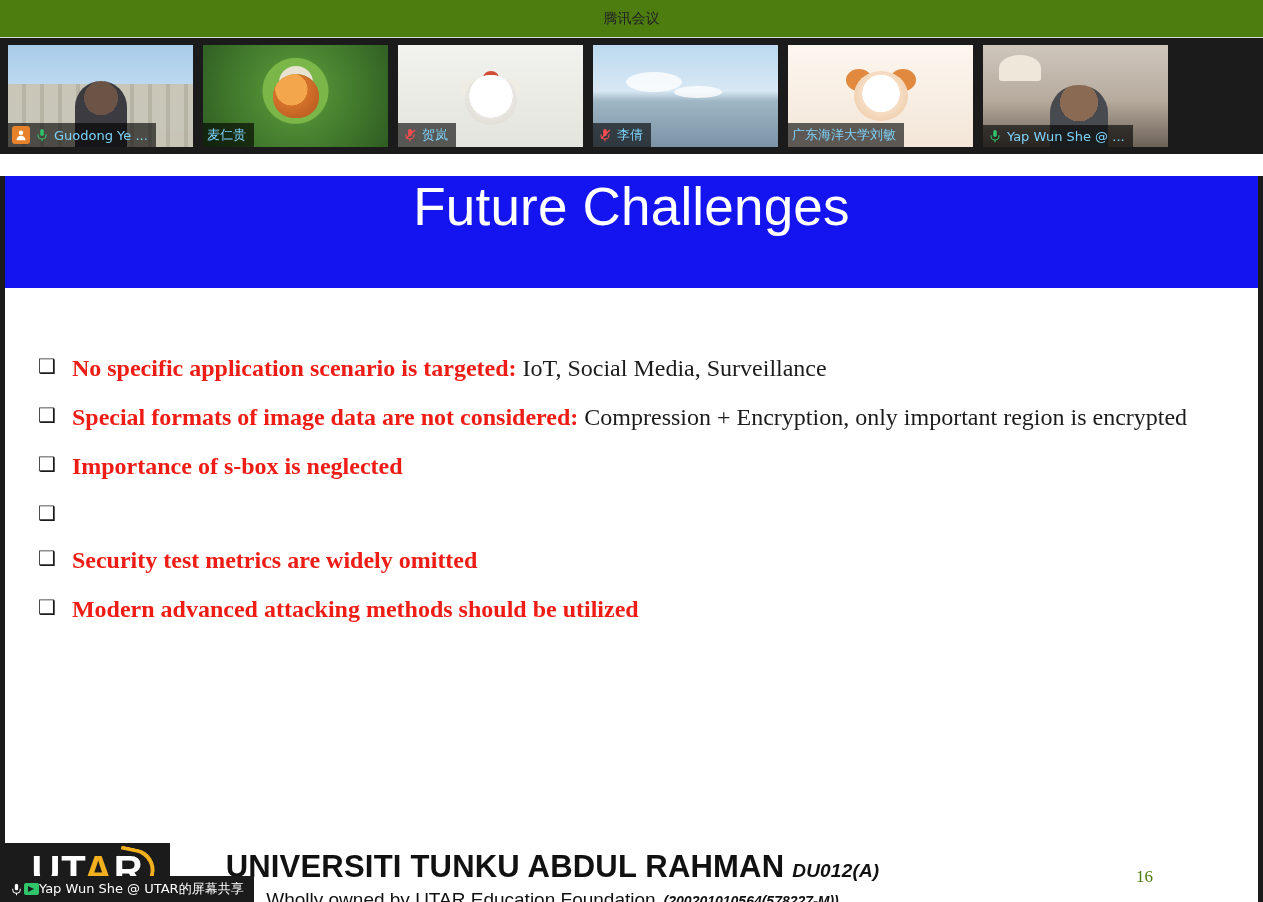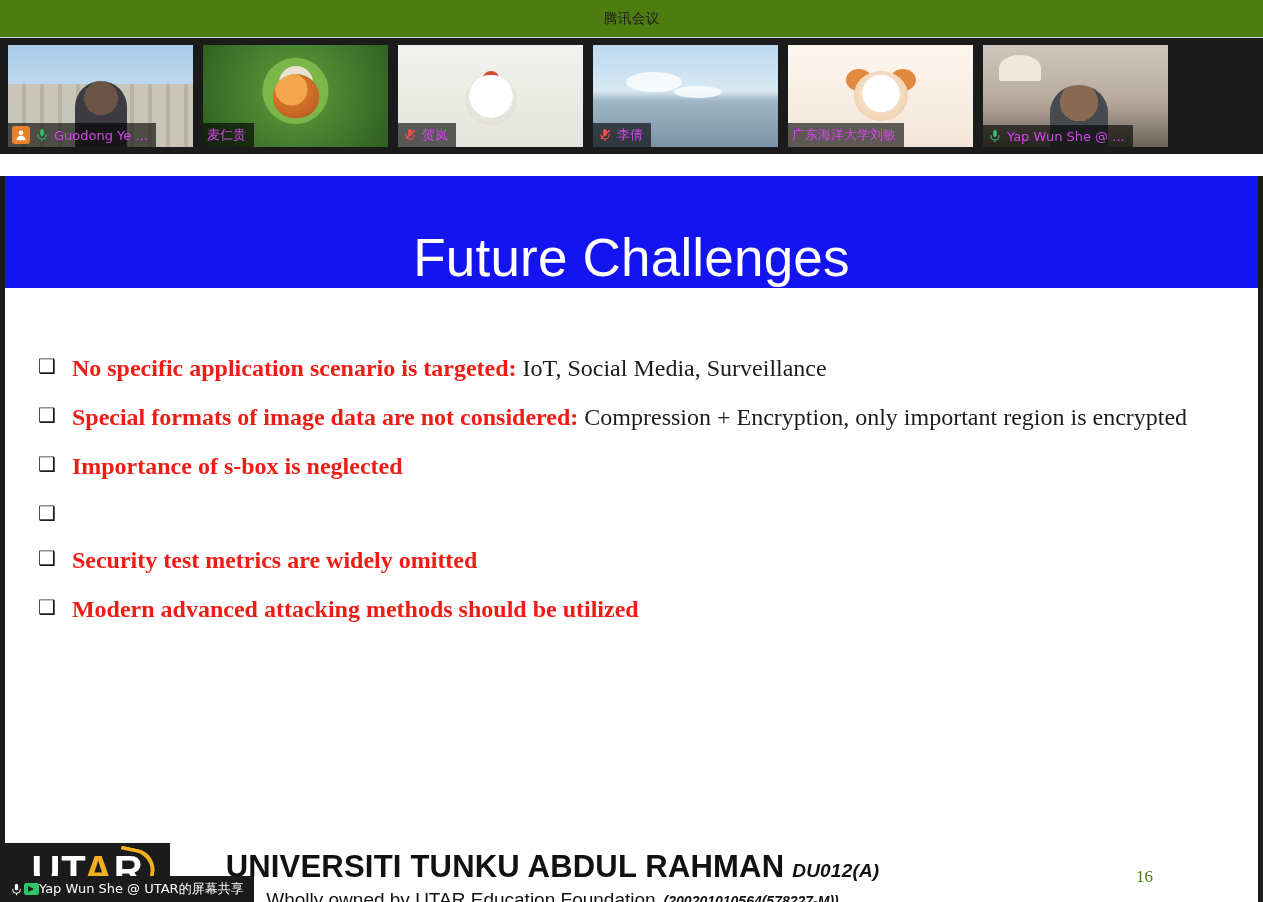--- a/index.html
+++ b/index.html
@@ -162,21 +162,21 @@
       linear-gradient(to bottom, #474a4f 0 100%);
   }
 
   .tile-footer {
     position: absolute;
     left: 0; bottom: 0;
     display: flex;
     align-items: center;
     gap: 4px;
     background: rgba(0,0,0,.62);
-    color: #d946ef;
+    color: #7dd3fc;
     font-size: 13px;
     padding: 3px 8px 3px 4px;
     max-width: 100%;
     box-sizing: border-box;
     white-space: nowrap;
     overflow: hidden;
     font-family: "DejaVu Sans", sans-serif;
   }
   .tile-footer .name {
     text-overflow: ellipsis;
@@ -214,21 +214,21 @@
     width: 5px;
     background: #1b1b1b;
   }
   .slide-rail.right { left: auto; right: 0; }
 
   .title-band {
     margin: 22px 5px 0 5px;
     background: #1414f0;
     height: 112px;
     display: flex;
-    align-items: flex-end;
+    align-items: flex-start;
     justify-content: center;
   }
   .title-band h1 {
     margin: 0;
     color: #ffffff;
     font-size: 53px;
     font-weight: 400;
     font-family: "Liberation Sans", sans-serif;
     letter-spacing: .2px;
   }

